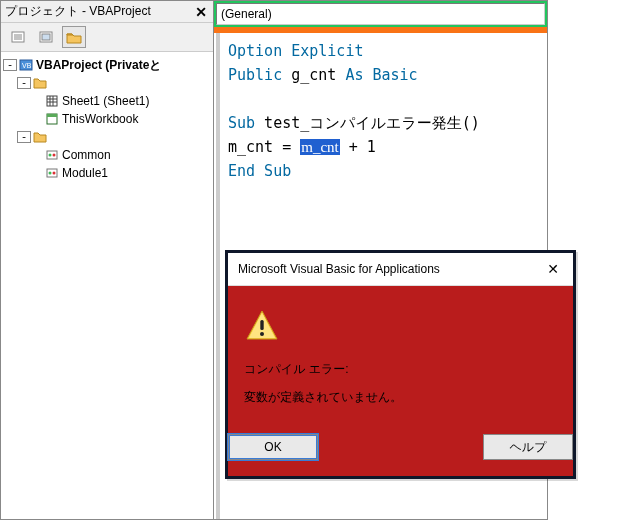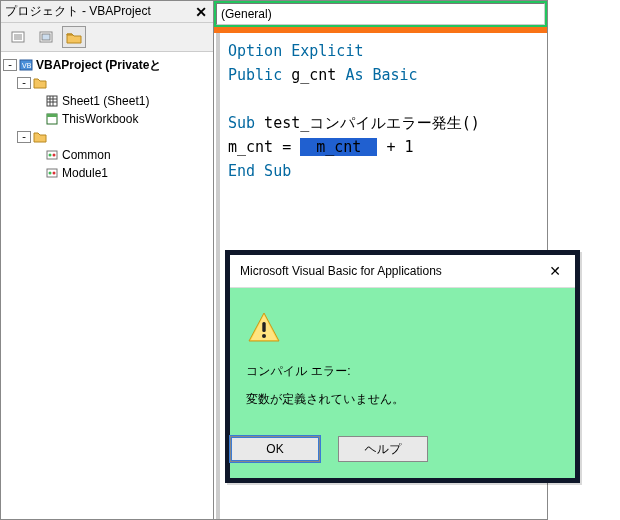--- a/index.html
+++ b/index.html
@@ -129,29 +129,29 @@
     background: #fff;
     padding: 6px 4px 6px 8px;
     font-family: "Consolas","MS Gothic", monospace;
     font-size: 15px;
     line-height: 24px;
     border-left: 4px solid #ccc;
     margin-left: 2px;
     position: relative;
   }
   .kw { color: #0369a1; }
-  .sel { background: #2060d0; color: #000000; padding: 0 16px; }
+  .sel { background: #2060d0; color: #ffffff; padding: 0 1px; font-family: Liberation Serif, serif; }
   
   .dialog {
     position: absolute;
     left: 225px;
     top: 250px;
     width: 345px;
-    background: #86efac;
-    border: 5px solid #0f172a;
+    background: #b91c1c;
+    border: 3px solid #0f172a;
     box-shadow: 2px 2px 0 rgba(0,0,0,0.15);
   }
   .dialog-title {
     display: flex;
     justify-content: space-between;
     align-items: center;
     padding: 8px 10px;
     font-size: 12px;
     background: #fff;
     border-bottom: 1px solid #ddd;
@@ -171,22 +171,22 @@
   .warn-icon {
     width: 36px; height: 36px;
     flex-shrink: 0;
   }
   .dialog-msg {
     font-size: 12px;
     line-height: 22px;
   }
   .dialog-buttons {
     display: flex;
-    justify-content: flex-start;
-    gap: 18px;
+    justify-content: space-between;
+    gap: 28px;
     padding: 10px 0 16px 0;
   }
   .dialog-buttons button {
     width: 90px;
     height: 26px;
     background: #e9e9e9;
     border: 1px solid #888;
     font-size: 12px;
     cursor: pointer;
   }

